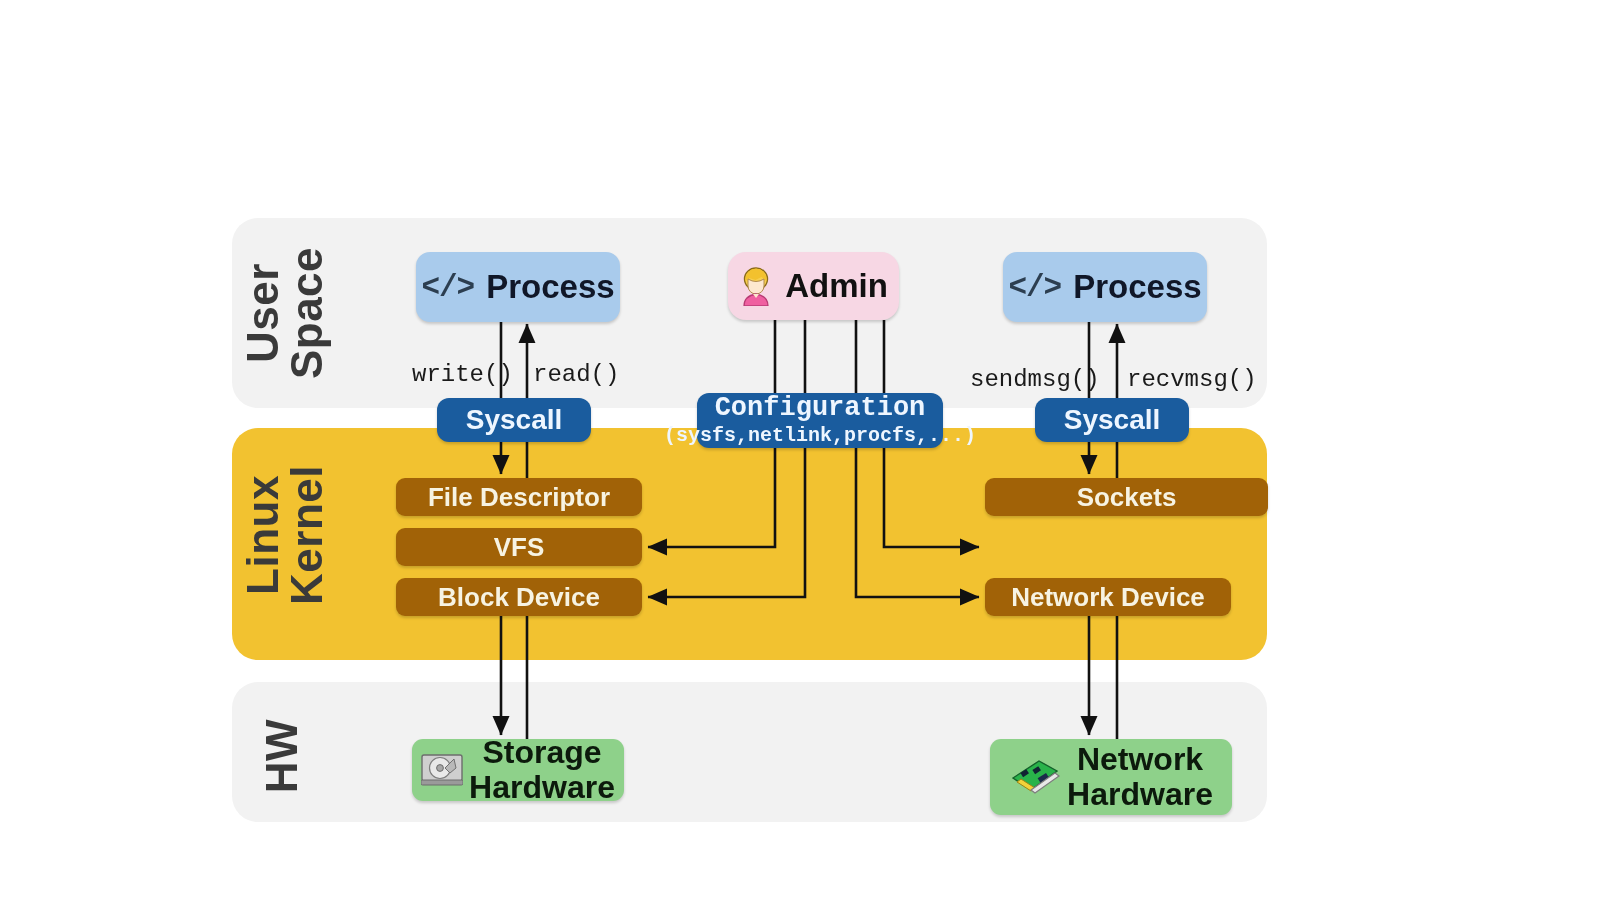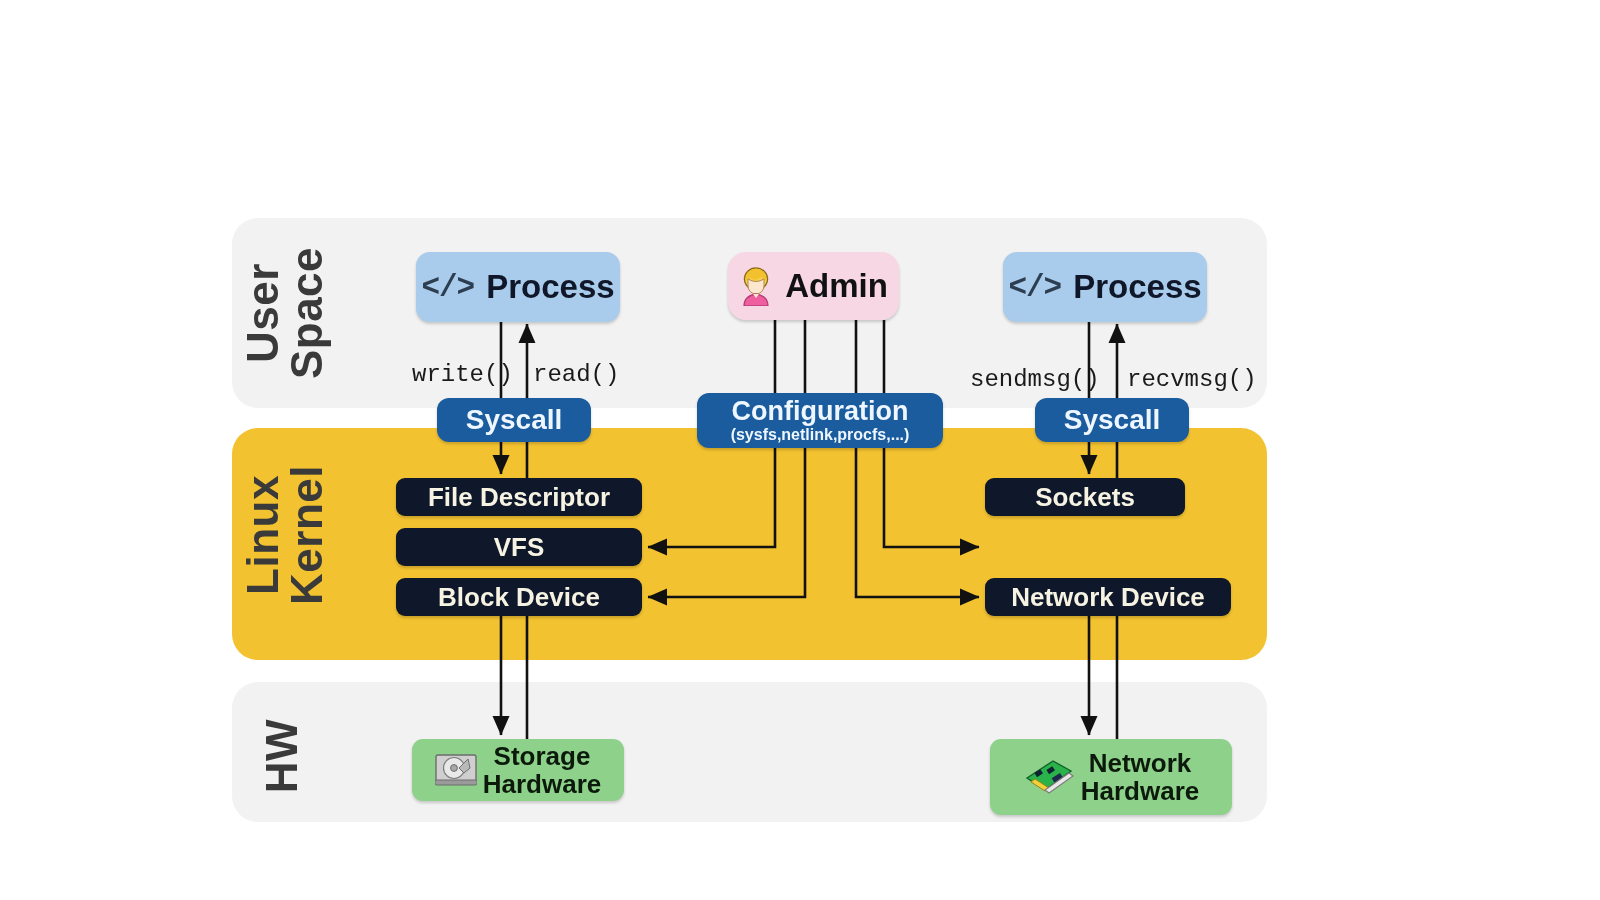--- a/index.html
+++ b/index.html
@@ -56,35 +56,35 @@
   #proc-left{left:416px;top:252px;width:204px;height:70px;}
   #proc-right{left:1003px;top:252px;width:204px;height:70px;}
 
   
   #admin{left:728px;top:252px;width:171px;height:68px;background:#f7d7e4;color:#111;font-size:33px;border-radius:18px;}
 
   
   .blue{background:#1a5c9e;color:#eef6ff;border-radius:12px;}
   #syscall-left{left:437px;top:398px;width:154px;height:44px;font-size:28px;}
   #syscall-right{left:1035px;top:398px;width:154px;height:44px;font-size:28px;}
-  #config{left:697px;top:393px;width:246px;height:55px;flex-direction:column;justify-content:center;}
+  #config{left:697px;top:393px;width:246px;height:55px;flex-direction:column;justify-content:center;font-family:Liberation Mono, monospace;}
   #config .t1{font-size:27px;line-height:1.05;}
-  #config .t2{font-size:16px;line-height:1.15;margin-top:1px;}
-
-  
-  .kblk{background:#0f172a;color:#f7f3e2;font-size:26px;height:38px;border-radius:9px;}
+  #config .t2{font-size:20px;line-height:1.15;margin-top:1px;}
+
+  
+  .kblk{background:#a16207;color:#f7f3e2;font-size:26px;height:38px;border-radius:9px;}
   #k-fd{left:396px;top:478px;width:246px;}
   #k-vfs{left:396px;top:528px;width:246px;}
   #k-bd{left:396px;top:578px;width:246px;}
-  #k-sock{left:985px;top:478px;width:200px;}
+  #k-sock{left:985px;top:478px;width:283px;}
   #k-tcp{left:985px;top:528px;width:246px;}
   #k-nd{left:985px;top:578px;width:246px;}
 
   
-  .hw{background:#8ed18a;color:#0c1a0c;font-size:26px;border-radius:11px;}
+  .hw{background:#8ed18a;color:#0c1a0c;font-size:32px;border-radius:11px;}
   #hw-storage{left:412px;top:739px;width:212px;height:62px;}
   #hw-network{left:990px;top:739px;width:242px;height:76px;}
   .hw .label{display:inline-block;text-align:center;}
 
   
   .mono-label{
     position:absolute;
     font-family:"Liberation Mono", monospace;
     font-size:24px;color:#1a1a1a;white-space:nowrap;margin-top:22px;
   }

